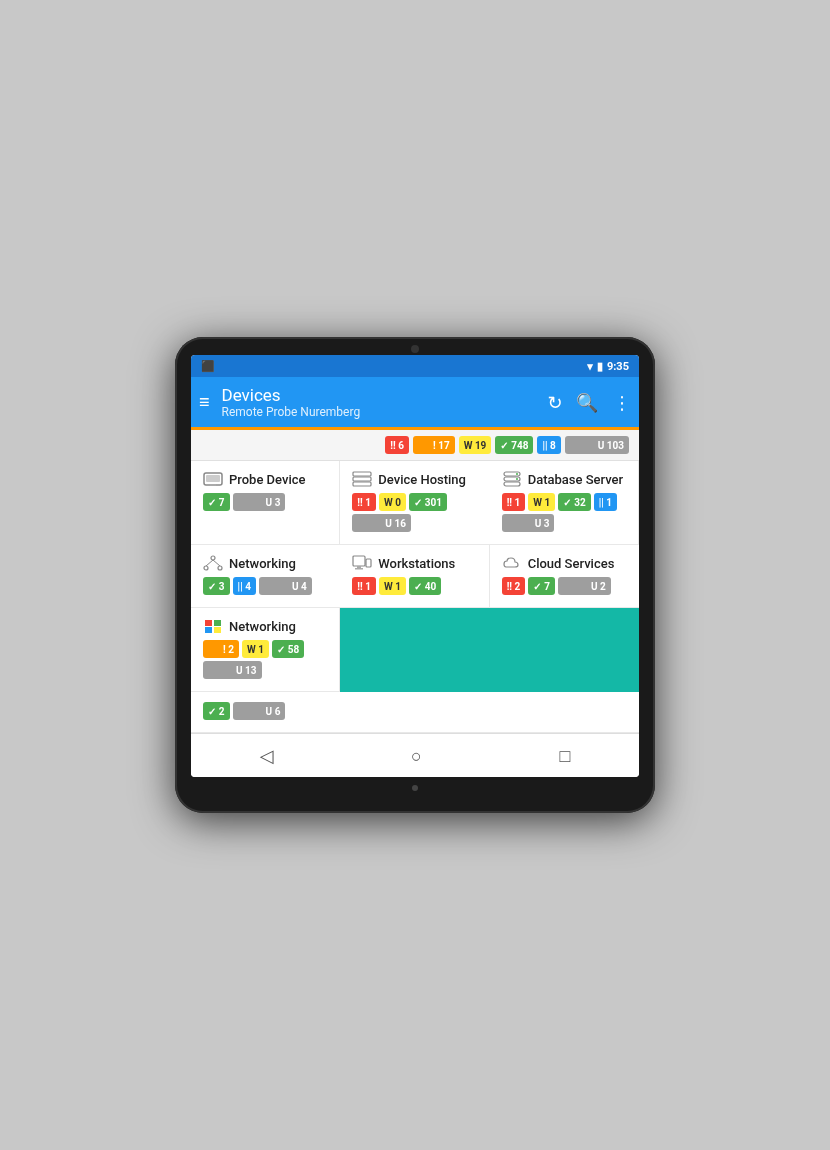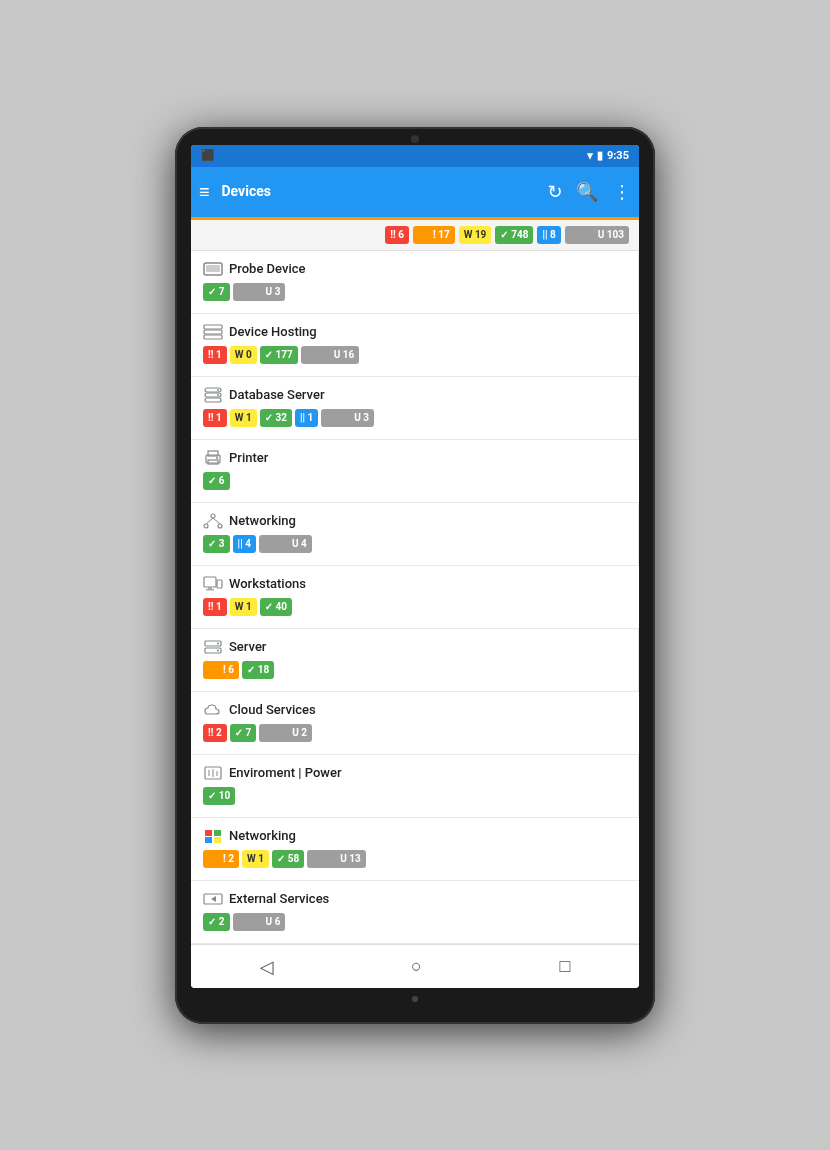--- a/index.html
+++ b/index.html
@@ -65,22 +65,22 @@
     }
     .app-bar-menu {
       font-size: 18px;
       margin-right: 12px;
       cursor: pointer;
     }
     .app-bar-titles {
       flex: 1;
     }
     .app-bar-title {
-      font-size: 14px;
-      font-weight: bold;
+      font-size: 17px;
+      font-weight: normal;
       line-height: 1.2;
     }
     .app-bar-subtitle {
       font-size: 12px;
       opacity: 0.85;
     }
     .app-bar-actions {
       display: flex;
       gap: 14px;
       align-items: center;
@@ -122,21 +122,21 @@
     .badge-red { background: #f44336; }
     .badge-orange { background: #ff9800; padding-left: 20px; }
     .badge-yellow { background: #ffeb3b; color: #333; }
     .badge-green { background: #4caf50; }
     .badge-blue { background: #2196f3; }
     .badge-gray { background: #9e9e9e; padding-left: 33px; }
 
     
     .device-grid {
       display: grid;
-      grid-template-columns: 1fr;
+      grid-template-columns: 1fr 1fr 1fr;
       gap: 0;
       background: #14b8a6;
     }
 
     .device-card {
       background: #fff;
       padding: 10px 12px 12px 12px;
       border-right: 1px solid #e8e8e8;
       border-bottom: 1px solid #e8e8e8;
       cursor: pointer;
@@ -226,20 +226,21 @@
         <span>▾</span>
         <span>▮</span>
         <span>9:35</span>
       </div>
     </div>
 
     <div class="app-bar">
       <span class="app-bar-menu">≡</span>
       <div class="app-bar-titles">
         <div class="app-bar-title">Devices</div>
+        <div class="app-bar-subtitle">Remote Probe Nuremberg</div>
       </div>
       <div class="app-bar-actions">
         <span>↻</span>
         <span>🔍</span>
         <span>⋮</span>
       </div>
     </div>
     <div class="orange-accent"></div>
 
     <div class="summary-bar">
@@ -273,21 +274,21 @@
           <svg class="device-icon-svg" viewBox="0 0 20 16">
             <rect x="1" y="1" width="18" height="4" rx="1" fill="none" stroke="#888" stroke-width="1.2"></rect>
             <rect x="1" y="6" width="18" height="4" rx="1" fill="none" stroke="#888" stroke-width="1.2"></rect>
             <rect x="1" y="11" width="18" height="4" rx="1" fill="none" stroke="#888" stroke-width="1.2"></rect>
           </svg>
           <span class="device-name">Device Hosting</span>
         </div>
         <div class="device-badges">
           <span class="badge badge-red">!! 1</span>
           <span class="badge badge-yellow">W 0</span>
-          <span class="badge badge-green">✓ 177</span>
+          <span class="badge badge-green">✓ 301</span>
           <span class="badge badge-gray">U 16</span>
         </div>
       </div>
 
       <div class="device-card">
         <div class="device-card-header">
           <svg class="device-icon-svg" viewBox="0 0 20 16">
             <rect x="2" y="1" width="16" height="4" rx="2" fill="none" stroke="#888" stroke-width="1.2"></rect>
             <rect x="2" y="6" width="16" height="4" rx="2" fill="none" stroke="#888" stroke-width="1.2"></rect>
             <rect x="2" y="11" width="16" height="4" rx="2" fill="none" stroke="#888" stroke-width="1.2"></rect>
@@ -298,34 +299,20 @@
         </div>
         <div class="device-badges">
           <span class="badge badge-red">!! 1</span>
           <span class="badge badge-yellow">W 1</span>
           <span class="badge badge-green">✓ 32</span>
           <span class="badge badge-blue">|| 1</span>
           <span class="badge badge-gray">U 3</span>
         </div>
       </div>
 
-      <div class="device-card">
-        <div class="device-card-header">
-          <svg class="device-icon-svg" viewBox="0 0 20 16">
-            <rect x="3" y="5" width="14" height="8" rx="1" fill="none" stroke="#888" stroke-width="1.2"></rect>
-            <rect x="5" y="1" width="10" height="5" rx="0" fill="none" stroke="#888" stroke-width="1.2"></rect>
-            <rect x="5" y="10" width="10" height="4" rx="0" fill="none" stroke="#888" stroke-width="1.2"></rect>
-            <circle cx="14" cy="8" r="1" fill="#4caf50"></circle>
-          </svg>
-          <span class="device-name">Printer</span>
-        </div>
-        <div class="device-badges">
-          <span class="badge badge-green">✓ 6</span>
-        </div>
-      </div>
 
       <div class="device-card">
         <div class="device-card-header">
           <svg class="device-icon-svg" viewBox="0 0 20 16">
             <circle cx="10" cy="3" r="2" fill="none" stroke="#888" stroke-width="1.2"></circle>
             <circle cx="3" cy="13" r="2" fill="none" stroke="#888" stroke-width="1.2"></circle>
             <circle cx="17" cy="13" r="2" fill="none" stroke="#888" stroke-width="1.2"></circle>
             <line x1="10" y1="5" x2="3" y2="11" stroke="#888" stroke-width="1"></line>
             <line x1="10" y1="5" x2="17" y2="11" stroke="#888" stroke-width="1"></line>
           </svg>
@@ -348,91 +335,55 @@
           </svg>
           <span class="device-name">Workstations</span>
         </div>
         <div class="device-badges">
           <span class="badge badge-red">!! 1</span>
           <span class="badge badge-yellow">W 1</span>
           <span class="badge badge-green">✓ 40</span>
         </div>
       </div>
 
-      <div class="device-card">
-        <div class="device-card-header">
-          <svg class="device-icon-svg" viewBox="0 0 20 16">
-            <rect x="2" y="2" width="16" height="5" rx="1" fill="none" stroke="#888" stroke-width="1.2"></rect>
-            <rect x="2" y="9" width="16" height="5" rx="1" fill="none" stroke="#888" stroke-width="1.2"></rect>
-            <circle cx="15" cy="4.5" r="1" fill="#4caf50"></circle>
-            <circle cx="15" cy="11.5" r="1" fill="#4caf50"></circle>
-          </svg>
-          <span class="device-name">Server</span>
-        </div>
-        <div class="device-badges">
-          <span class="badge badge-orange">! 6</span>
-          <span class="badge badge-green">✓ 18</span>
-        </div>
-      </div>
 
       <div class="device-card">
         <div class="device-card-header">
           <svg class="device-icon-svg" viewBox="0 0 20 16">
             <path d="M4 12 Q2 12 2 9 Q2 6 5 6 Q5 3 9 3 Q13 3 13 7 Q16 7 16 10 Q16 12 13 12 Z" fill="none" stroke="#888" stroke-width="1.2"></path>
           </svg>
           <span class="device-name">Cloud Services</span>
         </div>
         <div class="device-badges">
           <span class="badge badge-red">!! 2</span>
           <span class="badge badge-green">✓ 7</span>
           <span class="badge badge-gray">U 2</span>
         </div>
       </div>
 
-      <div class="device-card">
-        <div class="device-card-header">
-          <svg class="device-icon-svg" viewBox="0 0 20 16">
-            <rect x="2" y="2" width="16" height="12" rx="1" fill="none" stroke="#888" stroke-width="1.2"></rect>
-            <line x1="6" y1="5" x2="6" y2="11" stroke="#888" stroke-width="1"></line>
-            <line x1="10" y1="4" x2="10" y2="12" stroke="#888" stroke-width="1"></line>
-            <line x1="14" y1="6" x2="14" y2="11" stroke="#888" stroke-width="1"></line>
-          </svg>
-          <span class="device-name">Enviroment | Power</span>
-        </div>
-        <div class="device-badges">
-          <span class="badge badge-green">✓ 10</span>
-        </div>
-      </div>
 
       <div class="device-card">
         <div class="device-card-header">
           <svg class="device-icon-svg" viewBox="0 0 20 16">
             <rect x="2" y="2" width="7" height="6" fill="#f44336"></rect>
             <rect x="11" y="2" width="7" height="6" fill="#4caf50"></rect>
             <rect x="2" y="9" width="7" height="6" fill="#2196f3"></rect>
             <rect x="11" y="9" width="7" height="6" fill="#ffeb3b"></rect>
           </svg>
           <span class="device-name">Networking</span>
         </div>
         <div class="device-badges">
           <span class="badge badge-orange">! 2</span>
           <span class="badge badge-yellow">W 1</span>
           <span class="badge badge-green">✓ 58</span>
           <span class="badge badge-gray">U 13</span>
         </div>
       </div>
 
       <div class="device-card full-width-card">
-        <div class="device-card-header">
-          <svg class="device-icon-svg" viewBox="0 0 20 16">
-            <rect x="1" y="3" width="18" height="10" rx="1" fill="none" stroke="#888" stroke-width="1.2"></rect>
-            <path d="M8 8 L13 5 L13 11 Z" fill="#888"></path>
-          </svg>
-          <span class="device-name">External Services</span>
-        </div>
         <div class="device-badges">
           <span class="badge badge-green">✓ 2</span>
           <span class="badge badge-gray">U 6</span>
         </div>
       </div>
 
     </div>
 
     <div class="bottom-nav">
       <span class="nav-btn">◁</span>

